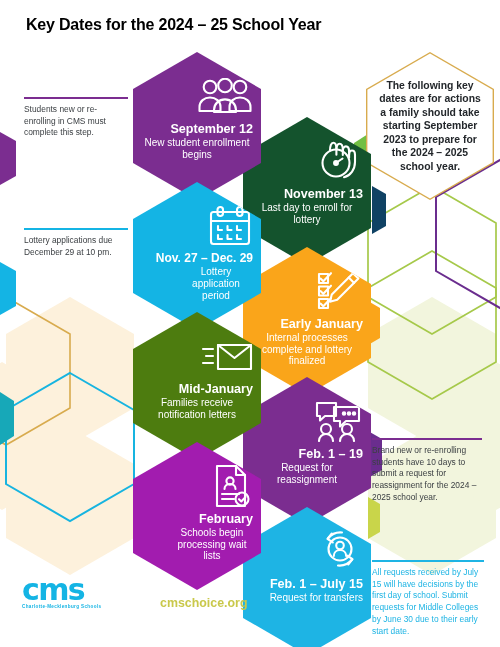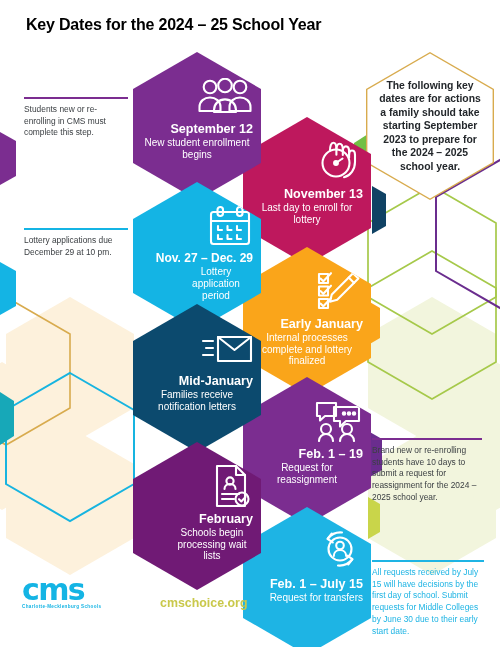--- a/index.html
+++ b/index.html
@@ -154,21 +154,21 @@
           <circle cx="43" cy="9" r="6.3"></circle>
         <path d="M2.5 29c0-5.6 4.7-9.5 10.5-9.5S23.5 23.4 23.5 29v4h-21z"></path>
         <path d="M32.5 29c0-5.6 4.7-9.5 10.5-9.5S53.5 23.4 53.5 29v4h-21z"></path>
         <path d="M17 32c0-6.2 5-10.6 11-10.6S39 25.8 39 32v2H17z"></path>
       </svg>
     </div>
     <div class="hx-date">September 12</div>
     <div class="hx-desc">New student enrollment begins</div>
   </div>
 
-  <div class="hex" style="left:243px; top:117px; background:#be185d; z-index:4;">
+  <div class="hex" style="left:243px; top:117px; background:#14532d; z-index:4;">
     <div class="ico">
       <svg width="48" height="42" viewBox="0 0 48 42" fill="none" stroke="#fff" stroke-width="2.1" stroke-linecap="round" stroke-linejoin="round">
         <circle cx="21" cy="23" r="13.5"></circle>
         <path d="M21 23l6.5-4.5"></path>
           <circle cx="21" cy="23" r="1.9" fill="#fff"></circle>
         <path d="M15 10.5c0-4.4 1.2-7.8 3.3-7.8s3.1 2.4 3.1 6.1v6"></path>
         <path d="M21.4 9.2c0-3.3 1.3-5.5 3.2-5.5s3.2 2.2 3.2 5.8v5.5"></path>
         <path d="M27.8 11.4c0-3 1.3-5 3.1-5s3.2 2 3.2 5.3v6.1"></path>
         <path d="M34.1 14.6c0-2.4 1.2-4.1 2.9-4.1s3 1.7 3 4.4v7.2c0 7.5-4.5 13.4-11 15.1"></path>
       </svg>
@@ -201,21 +201,21 @@
         <rect x="4" y="29" width="9" height="9"></rect>
           <path d="M5.5 33.5l2.8 2.8L16 28.2"></path>
         <path d="M38 3.2l5.4 5.4-21.2 21.2-7.3 1.9 1.9-7.3z"></path>
         <path d="M33.7 7.5l5.4 5.4"></path>
       </svg>
     </div>
     <div class="hx-date">Early January</div>
     <div class="hx-desc">Internal processes complete and lottery finalized</div>
   </div>
 
-  <div class="hex" style="left:133px; top:304px; background:#0c4a6e; z-index:5;">
+  <div class="hex" style="left:133px; top:312px; background:#4d7c0f; z-index:5;">
     <div class="ico">
       <svg width="52" height="38" viewBox="0 0 52 38" fill="none" stroke="#fff" stroke-width="2.1" stroke-linecap="round" stroke-linejoin="round">
         <path d="M17 8h33v24H17z"></path>
         <path d="M17 8l16.5 13L50 8"></path>
         <path d="M2 12h10M5 19h7M2 26h10"></path>
       </svg>
     </div>
     <div class="hx-date">Mid-January</div>
     <div class="hx-desc">Families receive notification letters</div>
   </div>
@@ -231,21 +231,21 @@
         <circle cx="13" cy="29" r="5"></circle>
           <path d="M6 41c0-4 3.1-7 7-7s7 3 7 7"></path>
         <circle cx="34" cy="29" r="5"></circle>
           <path d="M27 41c0-4 3.1-7 7-7s7 3 7 7"></path>
       </svg>
     </div>
     <div class="hx-date">Feb. 1 – 19</div>
     <div class="hx-desc">Request for reassignment</div>
   </div>
 
-  <div class="hex" style="left:133px; top:442px; background:#701a75; z-index:5;">
+  <div class="hex" style="left:133px; top:442px; background:#a21caf; z-index:5;">
     <div class="ico">
       <svg width="42" height="44" viewBox="0 0 42 44" fill="none" stroke="#fff" stroke-width="2.1" stroke-linecap="round" stroke-linejoin="round">
         <path d="M6 2h19l9 9v31H6z"></path>
         <path d="M25 2v9h9"></path>
         <circle cx="19" cy="17" r="3.6"></circle>
         <path d="M13.5 25c0-3 2.5-5 5.5-5s5.5 2 5.5 5"></path>
         <path d="M11 30h17M11 35h12"></path>
         <circle cx="31" cy="35" r="6.5"></circle>
           <path d="M28 35.2l2.3 2.3 4.3-4.6"></path>
       </svg>

